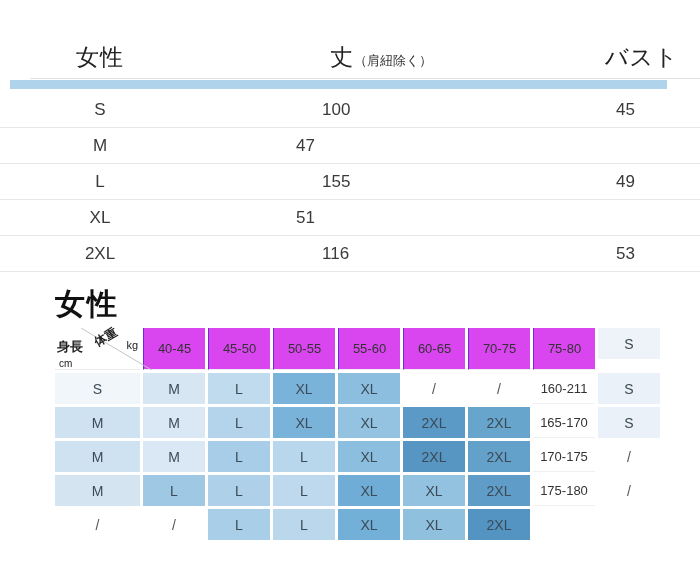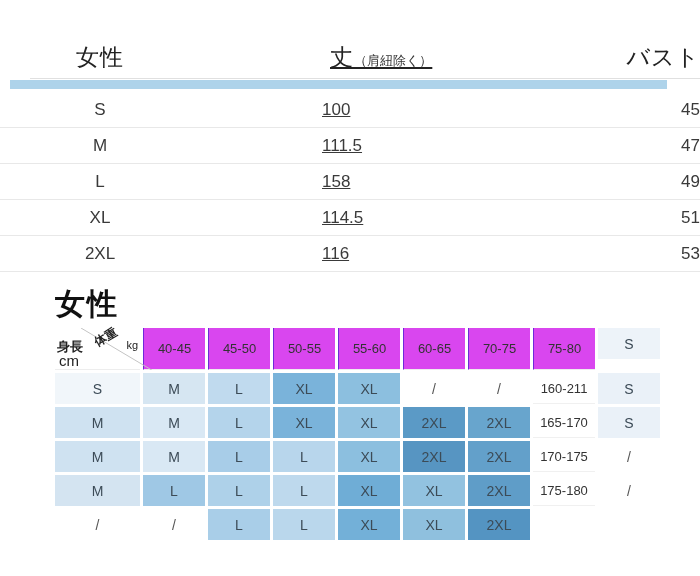--- a/index.html
+++ b/index.html
@@ -8,22 +8,22 @@
     background: #ffffff;
     font-family: "Liberation Sans", "DejaVu Sans", sans-serif;
     color: #333;
     overflow: hidden;
   }
 
   
   .size-table { padding-top: 38px; }
   .t-row { display: flex; align-items: center; }
   .c1 { width: 200px; text-align: center; }
-  .c2 { width: 320px; text-align: left; padding-left: 122px; text-decoration: underline; }
-  .c3 { width: 180px; text-align: right; padding-left: 96px; }
+  .c2 { width: 320px; text-align: left; padding-left: 122px; }
+  .c3 { width: 180px; text-align: left; padding-left: 96px; }
   .t-head { height: 38px; font-size: 23px; color: #222; letter-spacing: 1px; }
   .t-head .c2 { padding-left: 130px; }
   .t-head .c3 { padding-left: 85px; }
   .head-note { font-size: 13px; color: #333; letter-spacing: 0; }
   .head-line { height: 1px; background: #e0e0e0; margin: 2px 0 0 30px; }
   .accent-bar { height: 9px; width: 657px; margin-left: 10px; margin-top: 1px; }
   .t-body .t-row {
     height: 36px;
     border-bottom: 1px solid #e8e8e8;
     font-size: 17px; color: #3a3a3a;
@@ -41,21 +41,21 @@
   }
   .corner {
     position: relative; height: 42px; background: #fff;
     border-bottom: 1px solid #ededed;
     overflow: visible;
   }
   .corner svg { position: absolute; left: 0; top: 0; }
   .diag-top { position: absolute; right: 22px; top: 1px; font-weight: 700; font-size: 12px; transform: rotate(-30deg); color: #222; }
   .diag-top-unit { position: absolute; right: 2px; top: 11px; font-size: 11px; color: #222; }
   .diag-side { position: absolute; left: 2px; bottom: 13px; font-weight: 700; font-size: 13px; color: #222; }
-  .diag-side-unit { position: absolute; left: 4px; bottom: 0; font-size: 15px; color: #222; }
+  .diag-side-unit { position: absolute; left: 4px; bottom: 0; font-size: 10px; color: #222; }
   .wcol {
     height: 42px; display: flex; align-items: center; justify-content: center;
     font-size: 13px; color: #333; background: #d946ef;
     border-bottom: 1px solid #ededed; border-left: 1px solid #6d28d9;
   }
   .hrow {
     height: 31px; display: flex; align-items: center; justify-content: center;
     font-size: 13px; color: #333; background: #fff;
     border-bottom: 1px solid #f0f0f0;
   }
@@ -77,31 +77,29 @@
   <div class="head-line"></div>
   <div class="accent-bar" style="background: rgb(174, 211, 234);"></div>
   <div class="t-body" id="size-rows">
       <div class="t-row">
         <div class="c1">S</div>
         <div class="c2">100</div>
         <div class="c3">45</div>
       </div>
       <div class="t-row">
         <div class="c1">M</div>
-        <div class="c2">111.5</div>
         <div class="c3">47</div>
       </div>
       <div class="t-row">
         <div class="c1">L</div>
-        <div class="c2">158</div>
+        <div class="c2">155</div>
         <div class="c3">49</div>
       </div>
       <div class="t-row">
         <div class="c1">XL</div>
-        <div class="c2">114.5</div>
         <div class="c3">51</div>
       </div>
       <div class="t-row">
         <div class="c1">2XL</div>
         <div class="c2">116</div>
         <div class="c3">53</div>
       </div>
     </div>
 </div>
 

